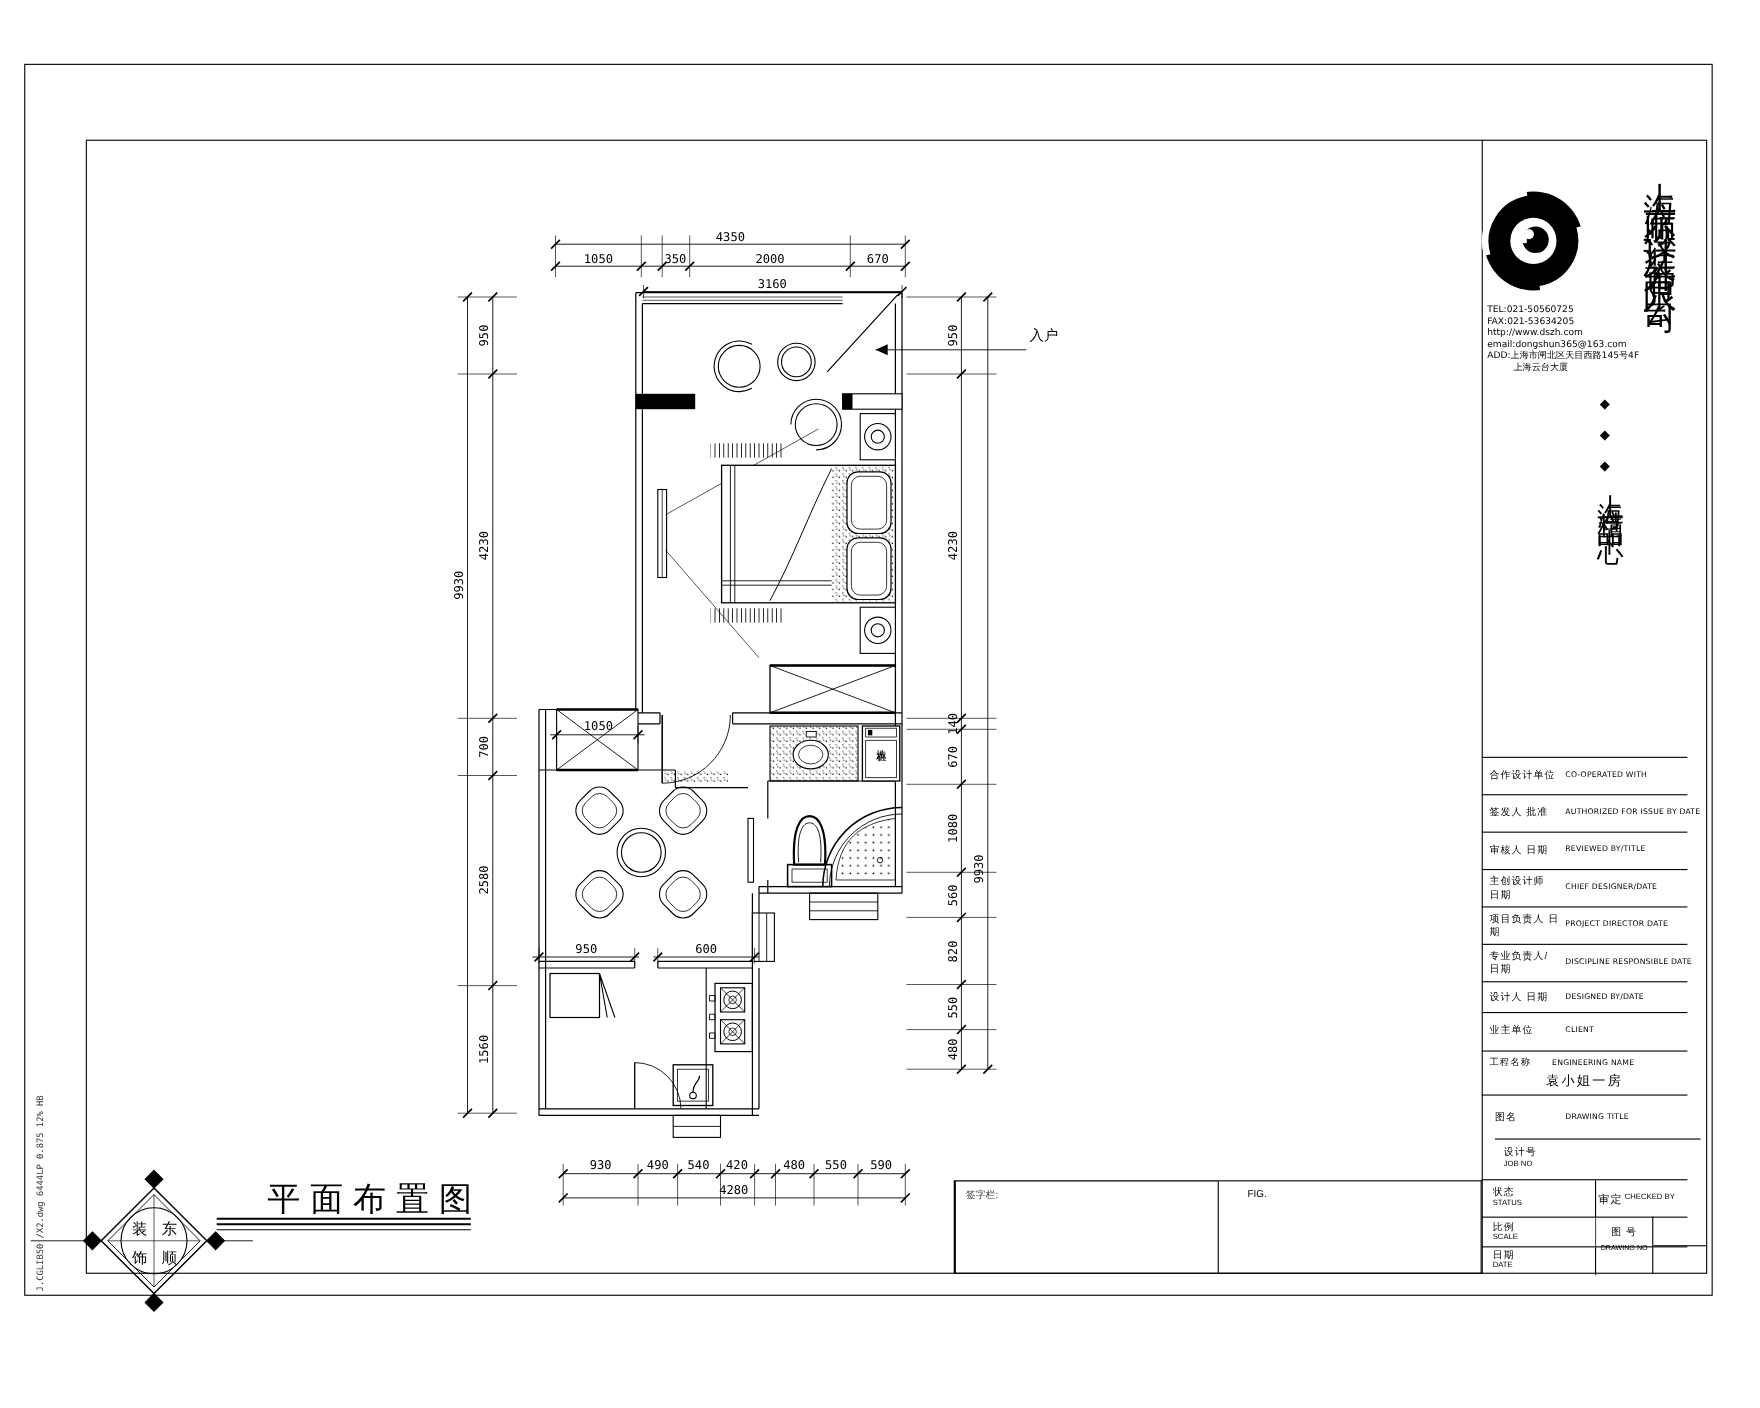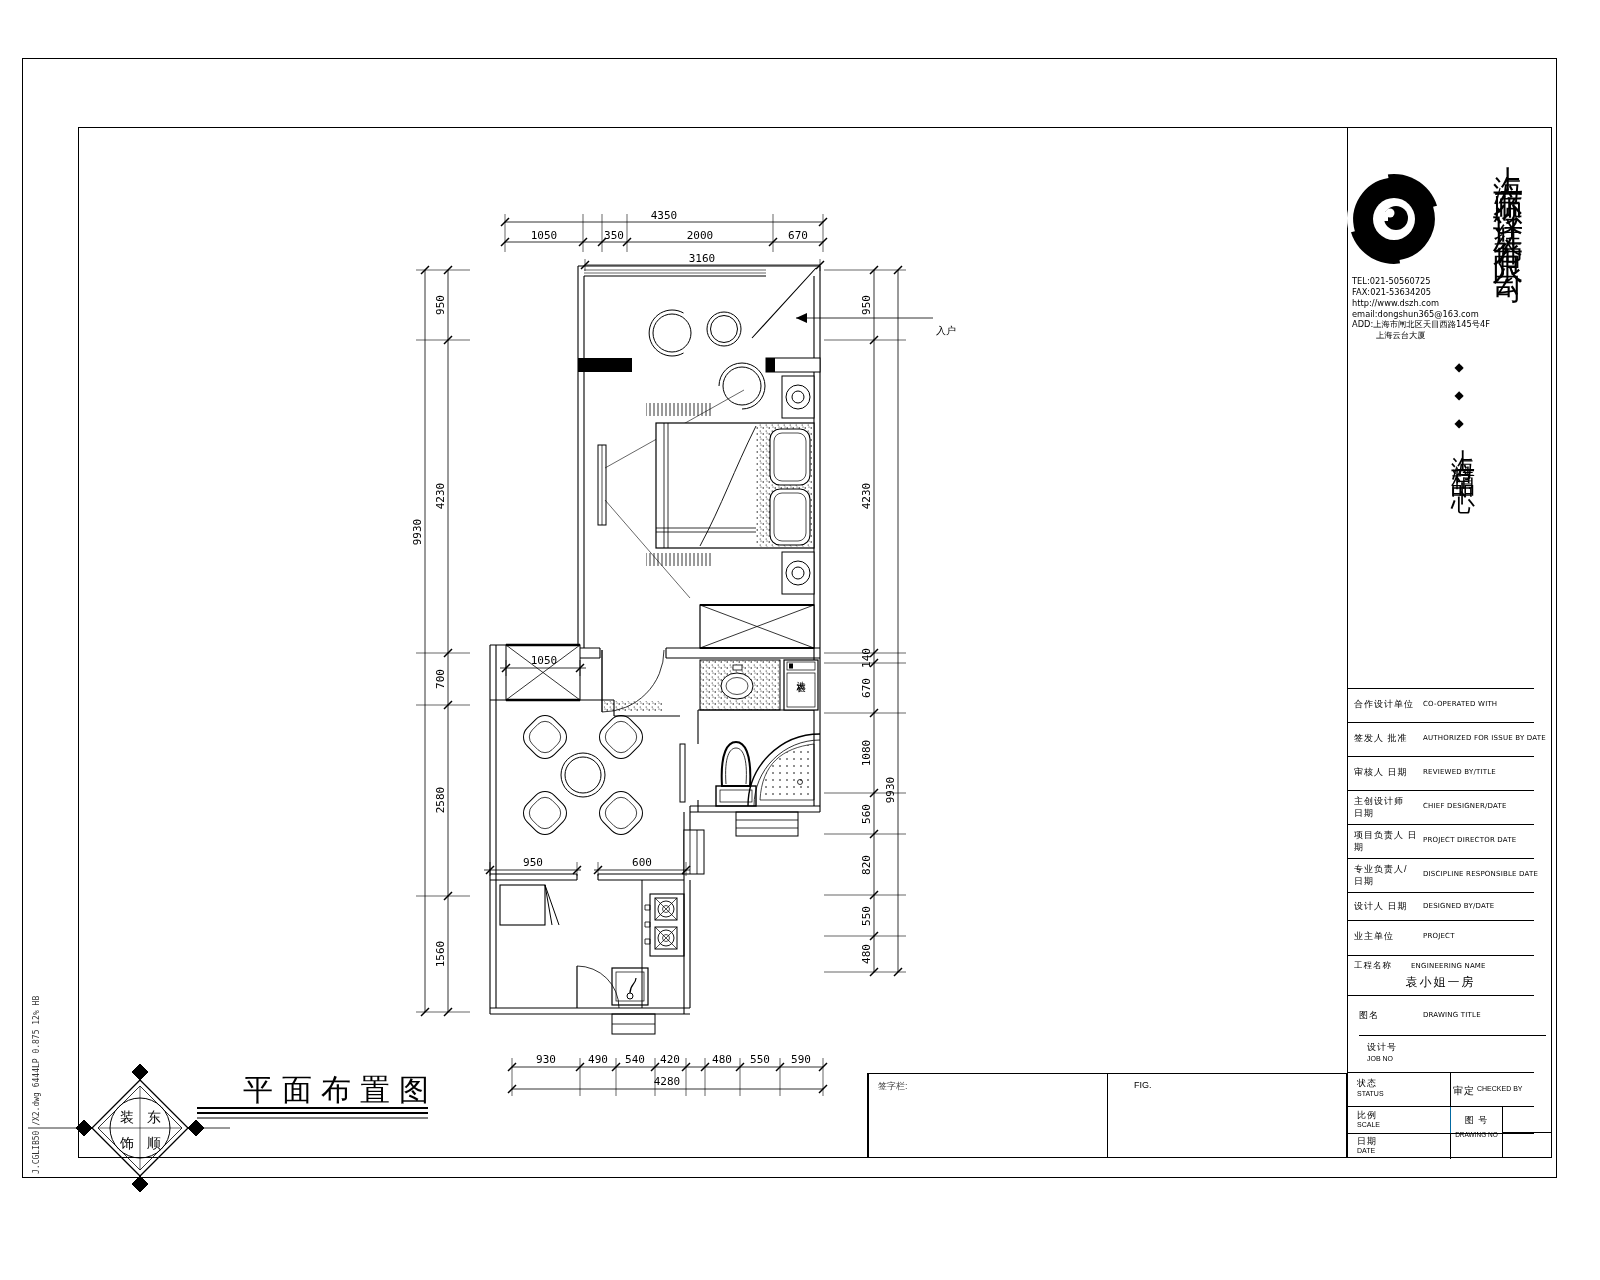--- a/index.html
+++ b/index.html
@@ -278,21 +278,21 @@
       <text x="154" y="1122">东</text>
       <text x="127" y="1148">饰</text>
       <text x="154" y="1148">顺</text>
     </g>
     <path stroke-width="1.8" d="M197 1108H428 M197 1113H428"></path>
     <path stroke-width="1" d="M197 1118H428"></path>
   </g>
 </svg>
 
 <div class="abs vtext" style="left:794px;top:674px;font-size:9px;letter-spacing:1px;">洗衣柜</div>
-<div class="abs" style="left:936px;top:324px;font-size:10px;">入户</div>
+<div class="abs" style="left:936px;top:296px;font-size:13px;">入户</div>
 
 <div class="abs" style="left:243px;top:1070px;font-size:30px;letter-spacing:9px;font-family:'DejaVu Serif',serif;">平面布置图</div>
 
 <div class="abs vtext" style="left:1487px;top:142px;font-size:30px;letter-spacing:10px;">上海东顺设计装饰有限公司</div>
 <div class="abs vtext" style="left:1452px;top:360px;font-size:12px;letter-spacing:14px;">◆◆◆</div>
 <div class="abs vtext" style="left:1447px;top:430px;font-size:24px;letter-spacing:8px;">上海精品中心</div>
 <div class="abs contact" style="left:1352px;top:277px;">
   <div>TEL:021-50560725</div>
   <div>FAX:021-53634205</div>
   <div>http://www.dszh.com</div>
@@ -327,21 +327,21 @@
   <span class="cn1">专业负责人/</span>
   <span class="cn2">日期</span>
   <span class="en">DISCIPLINE RESPONSIBLE DATE</span>
 </div>
 <div class="trow" style="top:892px;height:28px;">
   <span class="cn" style="top:7px;">设计人 日期</span>
   <span class="en" style="top:9px;">DESIGNED BY/DATE</span>
 </div>
 <div class="trow" style="top:920px;height:35px;">
   <span class="cn">业主单位</span>
-  <span class="en">PROJECT</span>
+  <span class="en">CLIENT</span>
 </div>
 <div class="trow" style="top:955px;height:40px;">
   <span class="cn1" style="font-size:8.5px;">工程名称</span>
   <span class="en" style="left:64px;top:6px;">ENGINEERING NAME</span>
   <div style="position:absolute;left:0;top:18px;width:100%;text-align:center;font-size:12px;letter-spacing:2px;">袁小姐一房</div>
 </div>
 <div class="trow" style="top:995px;height:40px;">
   <span class="cn" style="top:13px;left:12px;">图名</span>
   <span class="en" style="top:15px;">DRAWING TITLE</span>
 </div>

